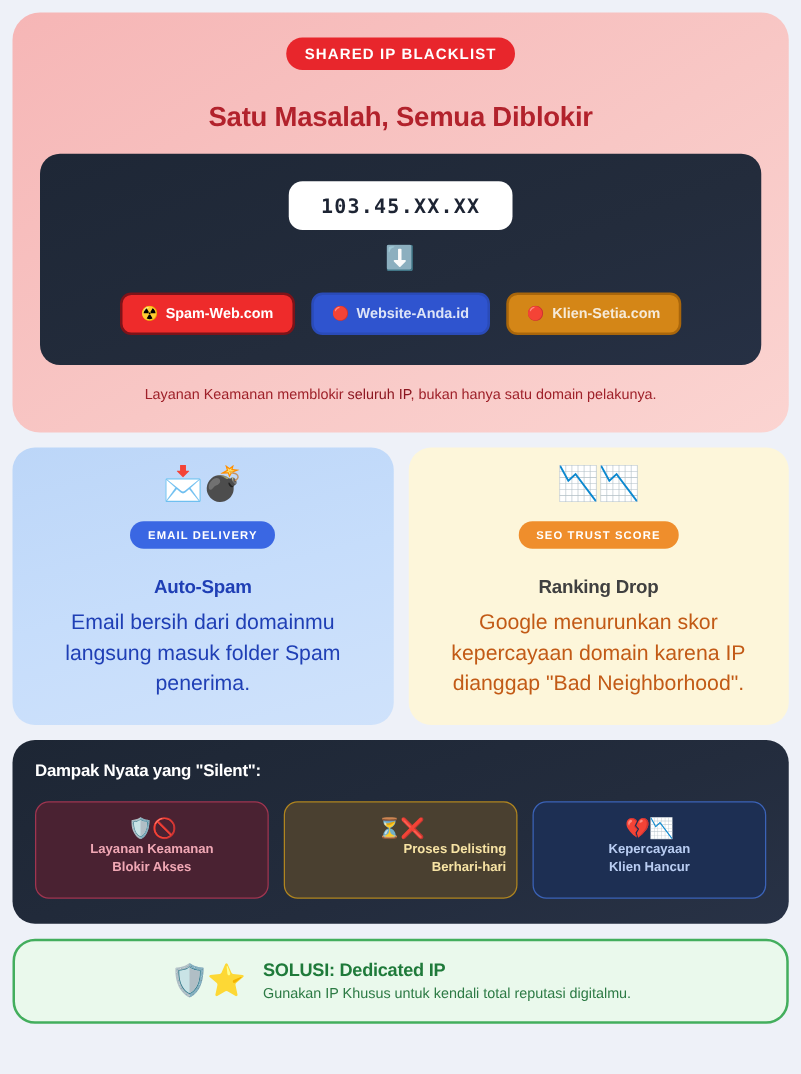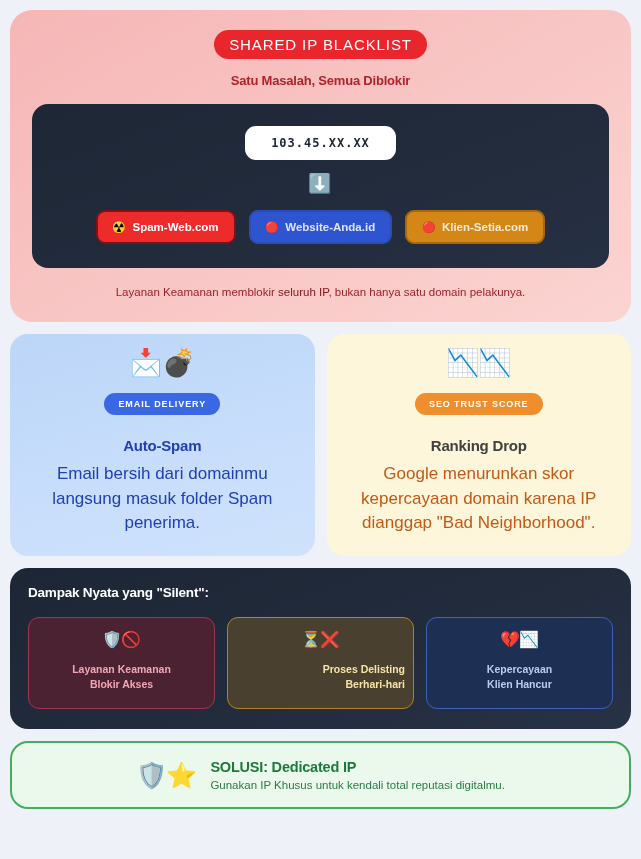--- a/index.html
+++ b/index.html
@@ -26,49 +26,49 @@
     background: linear-gradient(150deg, #f6b6b6 0%, #f8c7c5 55%, #fbd4d1 100%);
     border-radius: 22px;
     padding: 20px 22px 22px;
     text-align: center;
   }
 
   .badge {
     display: inline-block;
     background: #e8262c;
     color: #ffffff;
-    font-size: 15px;
-    font-weight: normal;
+    font-size: 12px;
+    font-weight: bold;
     letter-spacing: 0.9px;
     padding: 6px 15px;
     border-radius: 999px;
   }
 
   .hero-title {
     color: #b2222c;
-    font-size: 13px;
-    font-weight: bold;
-    margin-top: 14px;
+    font-size: 22px;
+    font-weight: bold;
+    margin-top: 25px;
     letter-spacing: -0.2px;
   }
 
   
   .dark-panel {
     margin-top: 16px;
     background: linear-gradient(160deg, #1e2736 0%, #232c3c 60%, #263044 100%);
     border-radius: 16px;
     padding: 22px 18px 24px;
   }
 
   .ip-pill {
     display: inline-block;
     background: #ffffff;
     color: #1d2433;
     font-family: "DejaVu Sans Mono", "Liberation Mono", monospace;
-    font-size: 12px;
+    font-size: 16px;
     font-weight: bold;
     letter-spacing: 1px;
     padding: 10px 26px;
     border-radius: 11px;
   }
 
   .arrow-emoji {
     display: block;
     font-size: 19px;
     margin: 14px 0 0;
@@ -199,21 +199,20 @@
     flex: 1;
     border-radius: 11px;
     padding: 14px 8px 16px;
     text-align: center;
   }
   .icard-emoji { font-size: 16px; line-height: 1; letter-spacing: -1px; }
   .icard-label {
     font-size: 10.5px;
     font-weight: bold;
     line-height: 1.45;
-    margin-top: 14px;
     white-space: pre-line;
   }
 
   .icard-maroon {
     background: #4a2232;
     border: 1px solid #a03550;
   }
   .icard-maroon .icard-label { color: #f1a8b5; }
 
   .icard-olive {

